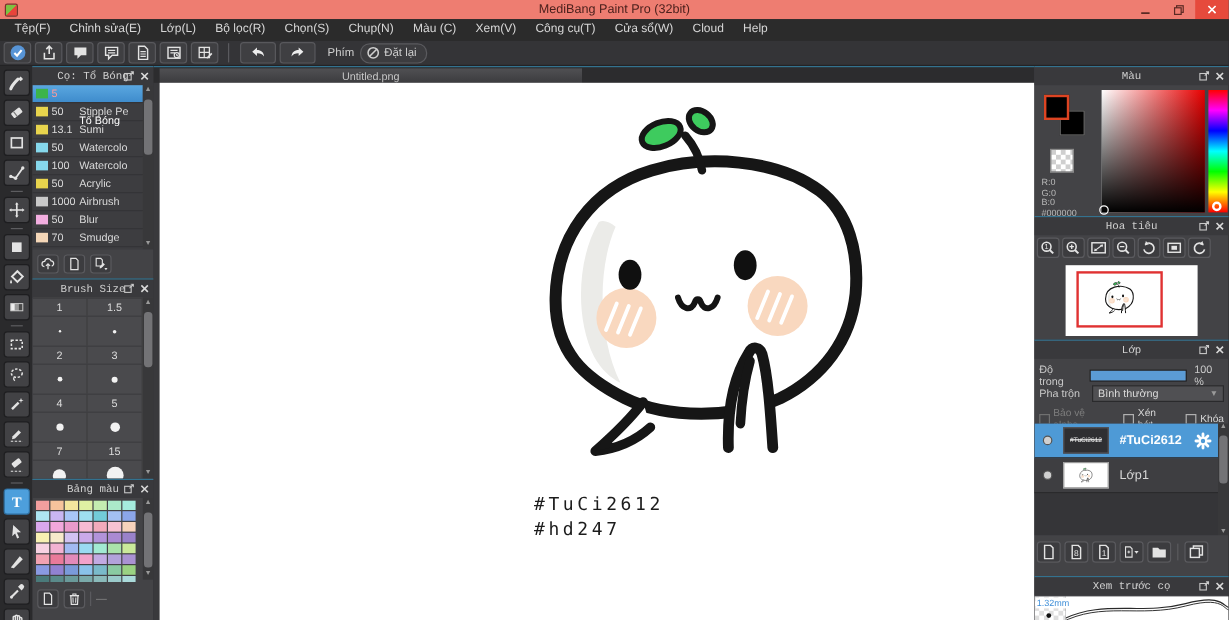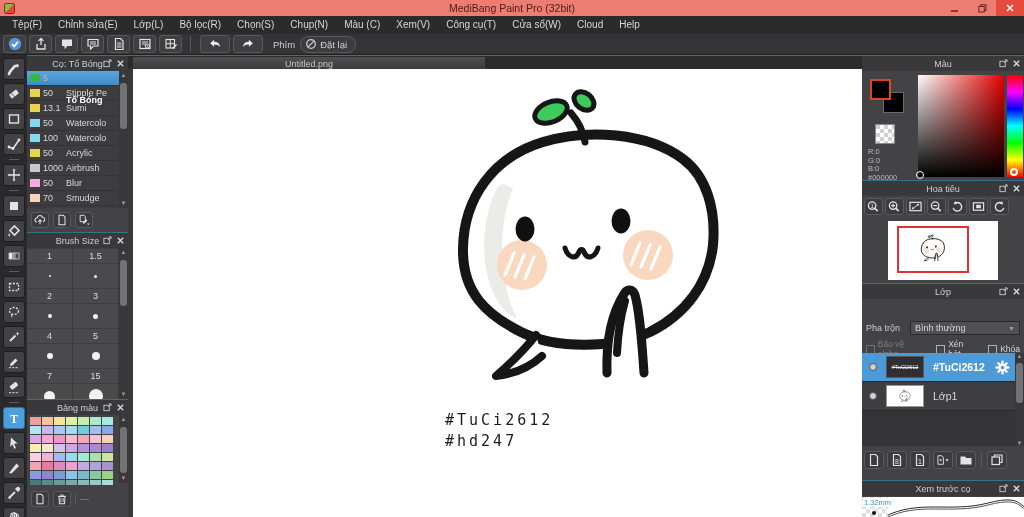--- a/index.html
+++ b/index.html
@@ -42,34 +42,34 @@
             border-radius:3px;display:flex;align-items:center;justify-content:center;}
   .tool-btn svg{width:14px;height:14px;}
   .tool-btn.sel{background:#4d9fdc;border-color:#2f6f9f;}
   .tool-sep{width:10px;height:1px;background:#5d5d60;margin:1px 0 4px 0;}
   
   .leftpanels{position:absolute;left:27px;top:0;width:101px;height:462px;display:flex;
               flex-direction:column;}
   .panel{background:#434346;border-top:1px solid #33728f;position:relative;overflow:hidden;}
   .phead{height:15px;background:#39393c;display:flex;align-items:center;justify-content:center;
          position:relative;}
-  .phead .ptitle{font-size:9px;color:#cfcfcf;}
+  .phead .ptitle{font-size:9px;color:#cfcfcf;font-family:Liberation Mono, monospace;}
   .phead .picon{position:absolute;top:3px;width:9px;height:9px;}
   .phead .pop{right:16px;} .phead .cls{right:3px;}
   
   .brush-panel{height:177px;}
   .brush-list{position:absolute;left:0;top:15px;right:9px;bottom:24px;background:#3d3d40;}
   .brush-row{height:15px;display:flex;align-items:center;font-size:9px;color:#d9d9d9;
              border-bottom:1px solid #343437;}
   .brush-row .sw{width:10px;height:8px;margin:0 3px 0 3px;flex:none;}
   .brush-row .bsz{width:23px;flex:none;}
   .brush-row .bname{white-space:nowrap;overflow:hidden;}
   .brush-row.sel{background:linear-gradient(#5aa7e0,#3f8ccc);color:#fff;}
   .brush-row.sel .bsz{color:#ff9a9a;}
-  .brush-row.sel .bname{font-weight:bold;margin-top:44px;}
+  .brush-row.sel .bname{font-weight:normal;margin-top:44px;}
   .pfoot{position:absolute;left:0;bottom:0;right:0;height:24px;background:#434346;
          display:flex;align-items:center;padding-left:4px;gap:4px;}
   .pfoot .fbtn{width:18px;height:16px;background:#3c3c3f;border:1px solid #5a5a5e;border-radius:3px;
                display:flex;align-items:center;justify-content:center;}
   .pfoot .fbtn svg{width:12px;height:12px;}
   .vscroll{position:absolute;right:0;top:15px;bottom:24px;width:9px;background:#38383a;}
   .vscroll .thumb{position:absolute;left:1px;right:1px;top:12px;height:46px;background:#737376;
                   border-radius:3px;}
   .vscroll .arr{position:absolute;left:0;width:9px;height:9px;color:#9a9a9a;font-size:6px;
                 text-align:center;line-height:9px;}
@@ -811,20 +811,27 @@
         <div class="phead">
           <span class="ptitle">Lớp</span>
           <svg class="picon pop" viewBox="0 0 10 10">
               <rect x="1" y="2.5" width="6" height="6" fill="none" stroke="#c9c9c9"></rect>
               <path d="M5.5 4.5 L9 1 M6.6 1 H9 V3.4" stroke="#c9c9c9" fill="none"></path>
             </svg>
           <svg class="picon cls" viewBox="0 0 10 10">
               <path d="M2 2 L8 8 M8 2 L2 8" stroke="#d9d9d9" stroke-width="1.5"></path>
             </svg>
         </div>
+        <div class="lrow" style="top:19px">
+          <span class="llabel">Độ trong</span>
+          <div class="opslider">
+              <div class="opfill" style="width:100%"></div>
+            </div>
+          <span class="opval">100 %</span>
+        </div>
         <div class="lrow" style="top:37px">
           <span class="llabel">Pha trộn</span>
           <div class="blendsel">
             <span>Bình thường</span>
             <span class="caret">▼</span>
           </div>
         </div>
         <div class="lrow" style="top:55px;gap:11px">
           <span class="chk dis">
               <span class="box"></span>

